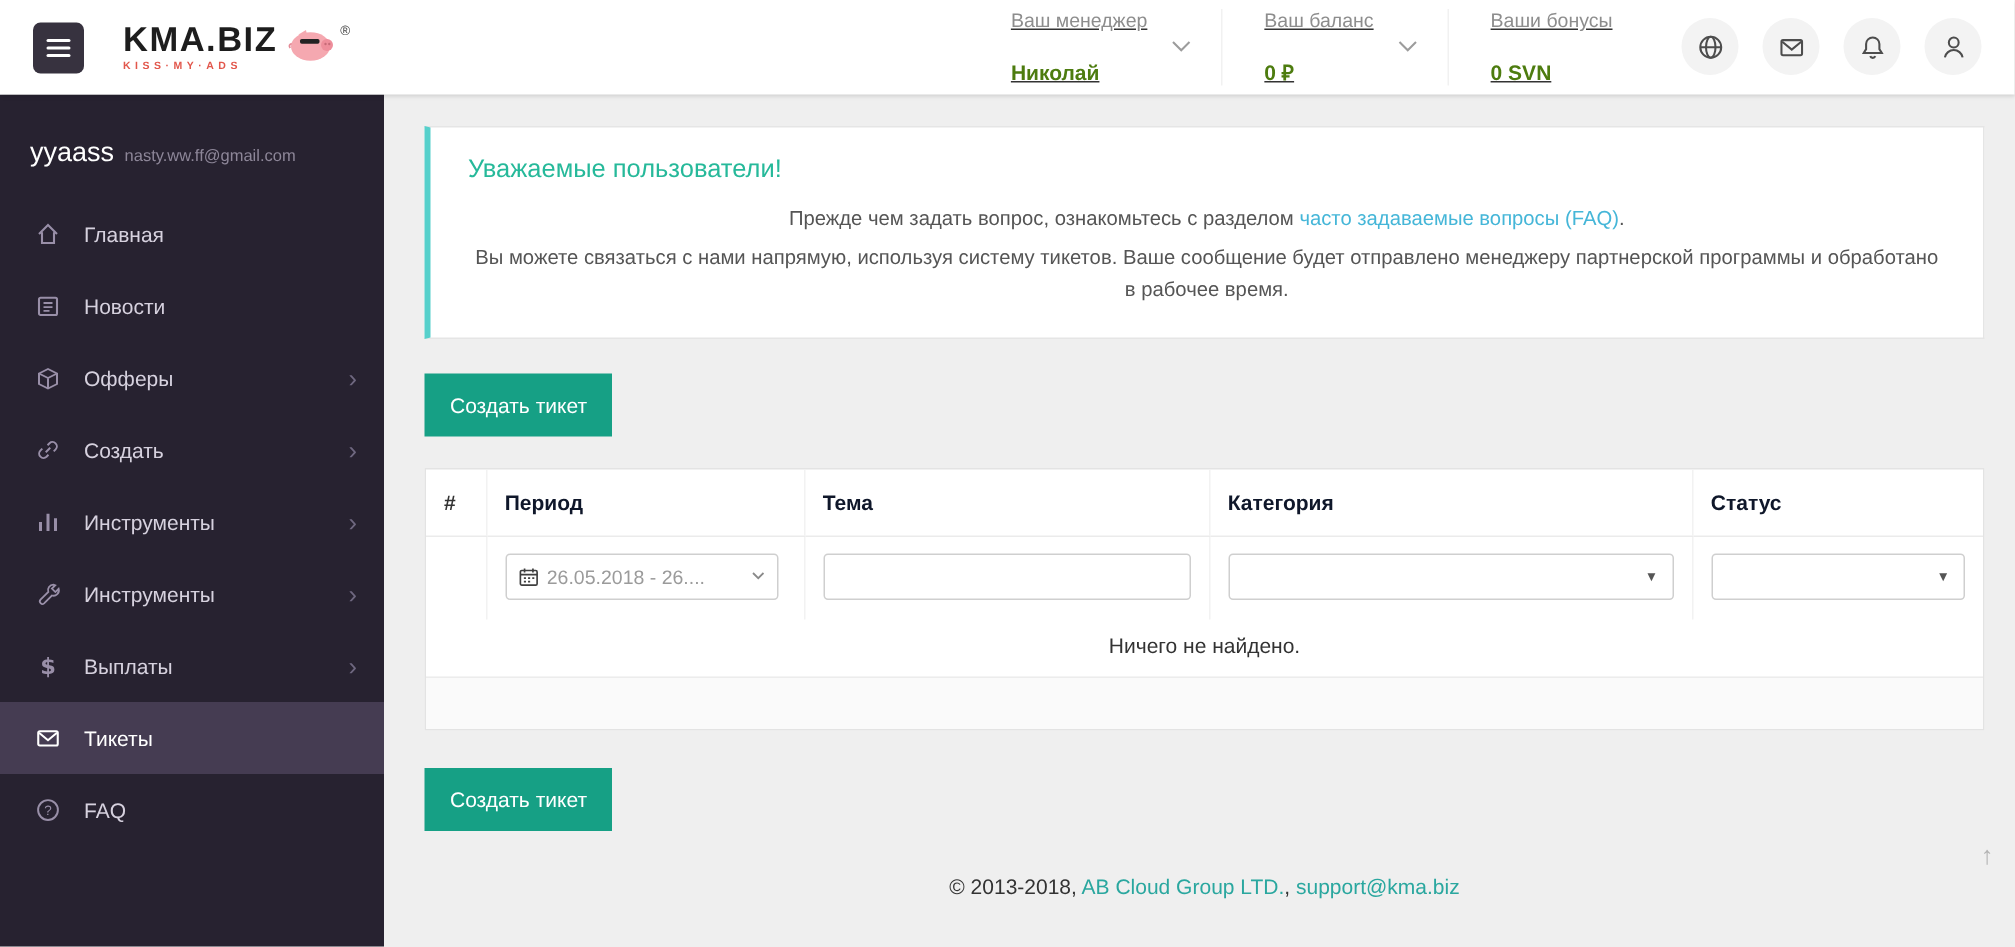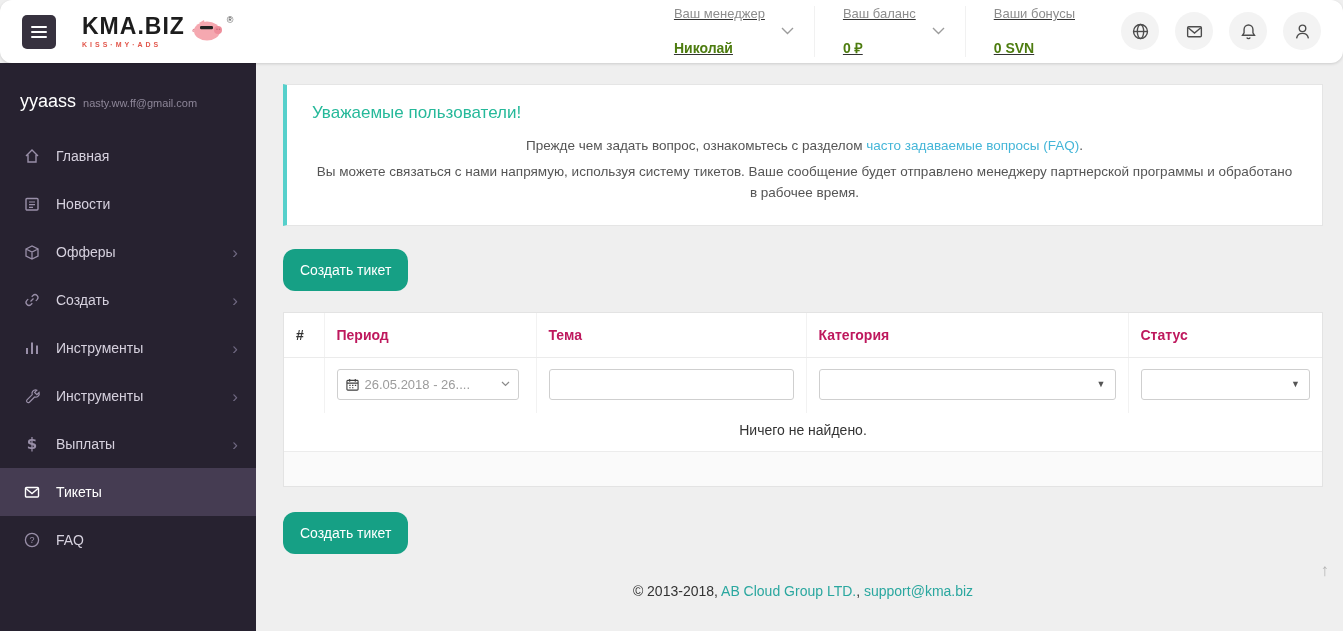--- a/index.html
+++ b/index.html
@@ -6,21 +6,21 @@
   html,body { margin:0; padding:0; }
   body {
     width:1343px; height:631px; overflow:hidden; position:relative;
     font-family:"Liberation Sans", sans-serif; background:#efefef; color:#333;
   }
 
   
   .topbar {
     position:absolute; top:0; left:0; right:0; height:63px; background:#fff;
     box-shadow:0 1px 3px rgba(0,0,0,.15); display:flex; align-items:center;
-    padding:0 22px; z-index:10;border-radius:12px;
+    padding:0 22px; z-index:10;
   }
   .hamburger {
     width:34px; height:34px; background:#37323f; border:none; border-radius:5px;
     display:flex; flex-direction:column; justify-content:center; align-items:center;
     gap:3px; cursor:pointer; flex:0 0 auto;
   }
   .hamburger i { display:block; width:16px; height:2px; background:#fff; border-radius:1px; }
   .logo { display:flex; align-items:flex-start; margin-left:26px; cursor:pointer; }
   .logo-text { display:flex; flex-direction:column; }
   .logo-title { font-size:23px; font-weight:bold; color:#1d1d1d; letter-spacing:1px; line-height:1; }
@@ -69,31 +69,31 @@
   }
   .alert {
     background:#fff; border:1px solid #e5e5e5; border-left:4px solid #56d0cb;
     padding:18px 25px 16px 25px;
   }
   .alert-title { margin:0 0 13px 0; font-size:17px; font-weight:400; color:#26b99a; }
   .alert p { margin:5px 0; font-size:13.5px; color:#555; line-height:1.55;text-align:center; }
   .alert a { color:#45b6d8; text-decoration:none; cursor:pointer; }
 
   .btn-green {
-    background:#16a085; color:#fff; border:none; border-radius:12px;
+    background:#16a085; color:#fff; border:none; border-radius:0;
     padding:0 17px; height:42px; font-size:14px; cursor:pointer;
     font-family:"Liberation Sans", sans-serif; display:inline-block;
   }
   .btn-top { margin:23px 0 21px 0; }
   .btn-bottom { margin:25px 0 0 0; }
 
   .panel { background:#fff; border:1px solid #e3e3e3; }
   table.tickets { width:100%; border-collapse:collapse; }
   table.tickets th {
-    text-align:left; font-size:14px; font-weight:bold; color:#be185d;
+    text-align:left; font-size:14px; font-weight:bold; color:#0f172a;
     padding:14px 12px; border-bottom:1px solid #ebebeb; border-left:1px solid #f2f2f2;
     cursor:pointer;
   }
   table.tickets th.th-num { color:#333; width:40px; border-left:none; cursor:default; }
   table.tickets col.c-period { width:212px; }
   table.tickets col.c-topic  { width:270px; }
   table.tickets col.c-cat    { width:322px; }
   table.tickets td.filter-cell {
     padding:11px 12px 13px 12px; border-left:1px solid #f2f2f2; vertical-align:middle;
   }

